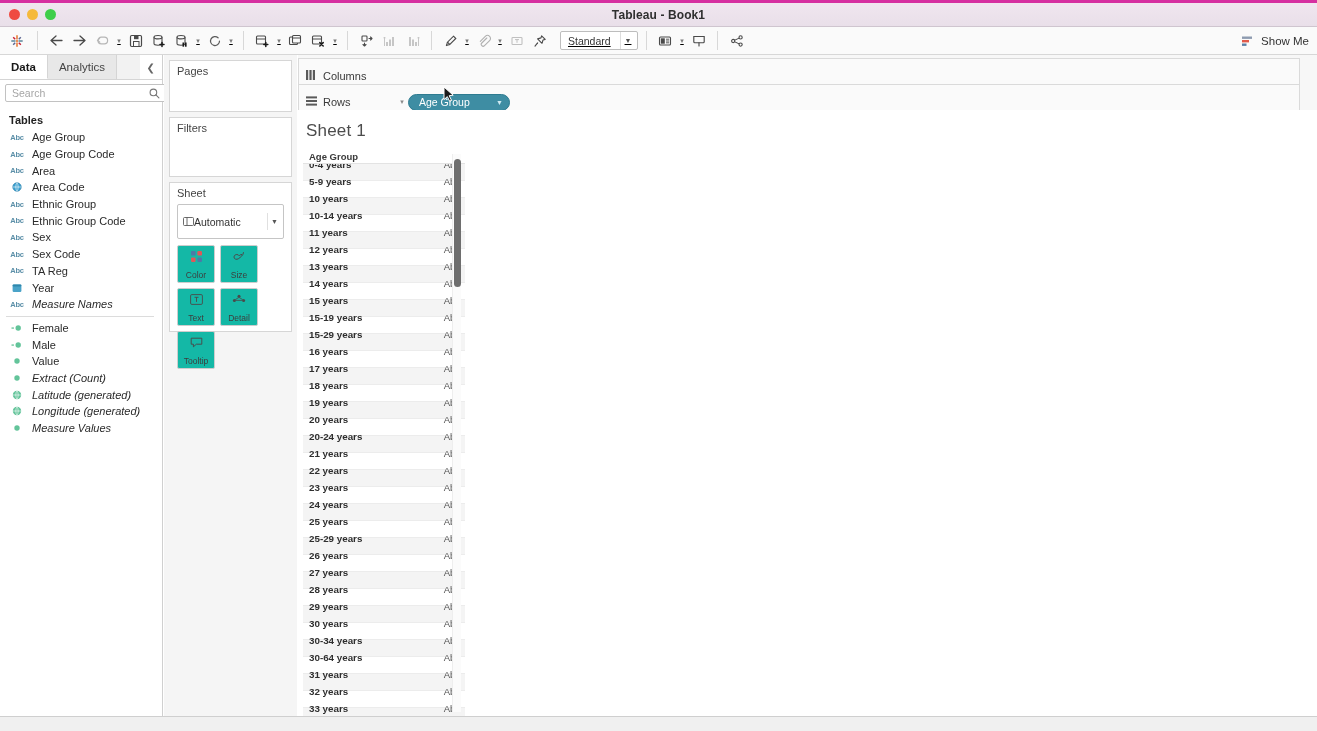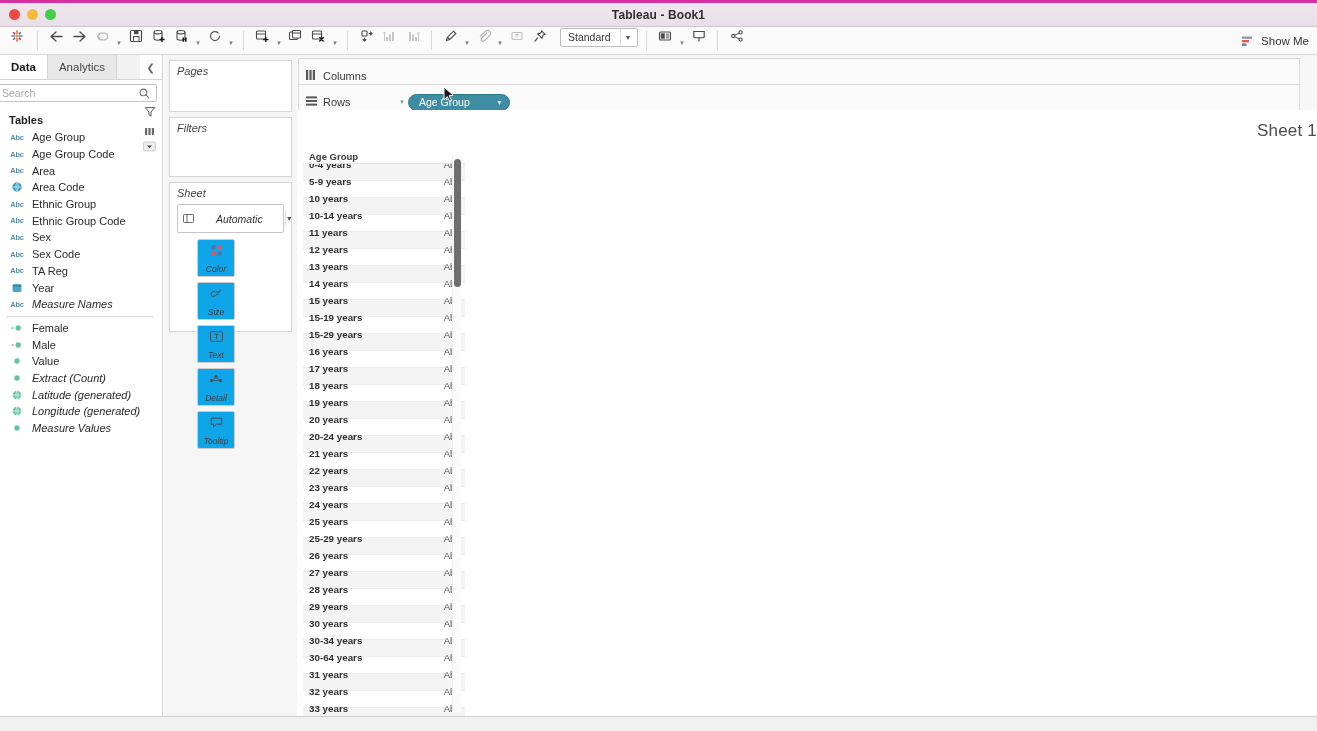--- a/index.html
+++ b/index.html
@@ -26,21 +26,21 @@
     display:flex; align-items:center; justify-content:center;
     font-size:12px; font-weight:bold; color:#2f2f2f; letter-spacing:.1px;
   }
 
   
   .toolbar {
     position:absolute; top:27px; left:0; width:1317px; height:28px;
     background:#fafafa; border-bottom:1px solid #d7d7d7;
     display:flex; align-items:center;
   }
-  .tb-group { display:flex; align-items:flex-end; height:28px; padding:8px 5px; gap:2px; }
+  .tb-group { display:flex; align-items:center; height:28px; padding:0 5px; gap:2px;text-decoration:underline; }
   .tb-sep { width:1px; height:19px; background:#d8d8d8; margin:0 3px; }
   .tb-btn {
     width:21px; height:21px; display:flex; align-items:center; justify-content:center;
     color:#4a4a4a; border-radius:3px;
   }
   .tb-btn svg { display:block; }
   .tb-caret { font-size:7px; color:#7a7a7a; width:8px; text-align:center; }
   .tb-logo { width:24px; height:22px; display:flex; align-items:center; justify-content:center; }
   .fit-select {
     height:19px; min-width:78px; border:1px solid #bdbdbd; background:#fff; border-radius:2px;
@@ -65,21 +65,21 @@
   .pane-tab {
     display:flex; align-items:center; justify-content:center; font-size:11.5px; color:#444;
     padding:0 11px; background:#e8e8e8; border-right:1px solid #d5d5d5;
   }
   .pane-tab.active { background:#ffffff; color:#1a1a1a; font-weight:bold; border-bottom:1px solid #fff; }
   .pane-collapse { margin-left:auto; display:flex; align-items:center; padding:0 7px; font-size:10px; color:#666; background:#ffffff; }
   .ds-row {
     height:24px; display:flex; align-items:center; gap:5px; padding:0 6px;
     font-size:11px; color:#333; border-bottom:1px solid #e6e6e6;
   }
-  .search-row { height:28px; display:flex; align-items:flex-end; gap:4px; padding:4px 5px;flex-direction:column; }
+  .search-row { height:28px; display:flex; align-items:flex-start; gap:4px; padding:4px 5px; }
   .search-box {
     flex:1; height:18px; border:1px solid #c2c2c2; background:#fff; border-radius:2px;
     display:flex; align-items:center; padding:0 4px 0 6px;
   }
   .search-box input {
     flex:1; border:none; outline:none; font-size:10.5px; color:#333;
     font-family:"Liberation Sans", sans-serif; background:transparent;
   }
   .search-box input::placeholder { color:#a6a6a6; }
   .sr-icon { width:15px; height:16px; display:flex; align-items:center; justify-content:center; color:#5a5a5a; }
@@ -90,37 +90,37 @@
     height:16.7px; display:flex; align-items:center; gap:7px; padding-left:9px;
     font-size:11px; color:#2a2a2a; white-space:nowrap;
   }
   .field .fi { width:16px; display:flex; align-items:center; justify-content:center; flex:none; }
   .field.italic .flabel { font-style:italic; }
   .abc-ico { font-size:7.5px; font-weight:bold; color:#5b8fa8; letter-spacing:-.2px; }
   .grp-divider { height:1px; background:#dcdcdc; margin:3px 8px 3px 6px; }
 
   
   .shelfcol { position:absolute; left:164px; top:55px; width:133px; height:661px; background:#f5f5f5; }
-  .card { background:#ffffff; border:1px solid #d6d6d6; margin:5px 5px 0 5px;font-style:italic; }
+  .card { background:#ffffff; border:1px solid #d6d6d6; margin:5px 5px 0 5px; }
   .card-title { font-size:11px; color:#444; padding:4px 0 3px 7px; }
   .card.pages { height:52px; }
   .card.filters { height:60px; }
   .card.marks { height:150px; }
   .mark-type {
-    margin:2px 7px 6px 7px; height:29px; border:1px solid #c5c5c5; background:#fff; border-radius:2px;
-    display:flex; align-items:center; gap:22px; padding:0 2px 0 5px; font-size:10.5px; color:#333;
+    margin:2px 7px 6px 7px; height:35px; border:1px solid #c5c5c5; background:#fff; border-radius:2px;
+    display:flex; align-items:center; gap:0; padding:0 2px 0 5px; font-size:10.5px; color:#333;
   }
   .mark-type .mt-caret {
     margin-left:auto; width:14px; height:17px; border-left:1px solid #e0e0e0;
     display:flex; align-items:center; justify-content:center; font-size:7px; color:#555;
   }
   .mark-btns { display:flex; flex-wrap:wrap; gap:5px; padding:0 7px; }
   .mark-btn {
-    width:38px; height:38px; border:1px solid #cdcdcd; background:#0ea5e9; border-radius:2px;
-    display:flex; flex-direction:column; align-items:center; justify-content:center; gap:6px;margin-left:20px;
+    width:38px; height:38px; border:1px solid #cdcdcd; background:#14b8a6; border-radius:2px;
+    display:flex; flex-direction:column; align-items:center; justify-content:center; gap:6px;
   }
   .mark-btn .mb-ico { height:15px; display:flex; align-items:center; justify-content:center; }
   .mark-btn .mb-lbl { font-size:8.5px; color:#3d3d3d; }
 
   
   .shelf-area { position:absolute; left:298px; top:55px; width:1019px; height:55px; background:#f7f7f7; }
   .shelf {
     position:absolute; left:0; width:1002px; height:36px; background:#fafafa;
     border:1px solid #dadada; display:flex; align-items:center;
   }
@@ -133,21 +133,21 @@
   .shelf-caret { width:12px; text-align:center; font-size:7px; color:#8a8a8a; flex:none; }
   .pill {
     height:17px; background:#3e8da3; border:1px solid #2e7b90; border-radius:9px;
     display:flex; align-items:center; padding:0 6px 0 10px; gap:0;
     font-size:10.5px; color:#ffffff; min-width:102px;
   }
   .pill .pill-caret { margin-left:auto; font-size:7px; color:#cfeaf2; padding-left:8px; }
 
   
   .worksheet { position:absolute; left:298px; top:110px; width:1019px; height:606px; background:#ffffff; }
-  .ws-title { font-size:17px; color:#4c4c4c; padding:11px 0 6px 8px; letter-spacing:.2px;text-align:right; }
+  .ws-title { font-size:17px; color:#4c4c4c; padding:11px 0 6px 8px; letter-spacing:.2px; }
   .table-wrap { position:absolute; left:5px; top:41px; width:162px; height:565px; }
   .col-header {
     font-size:9.5px; font-weight:bold; color:#3a3a3a; padding-left:6px; height:13px;
     border-bottom:1px solid #e3e3e3;
   }
   .rows-body { position:relative; width:162px; height:552px; overflow:hidden; }
   .trow {
     height:15.8px; display:flex; align-items:center; justify-content:space-between;
     padding:0 5px 16px 6px; font-size:9.8px; font-weight:bold; color:#2f2f2f;
     border-bottom:1px solid #ececec;

